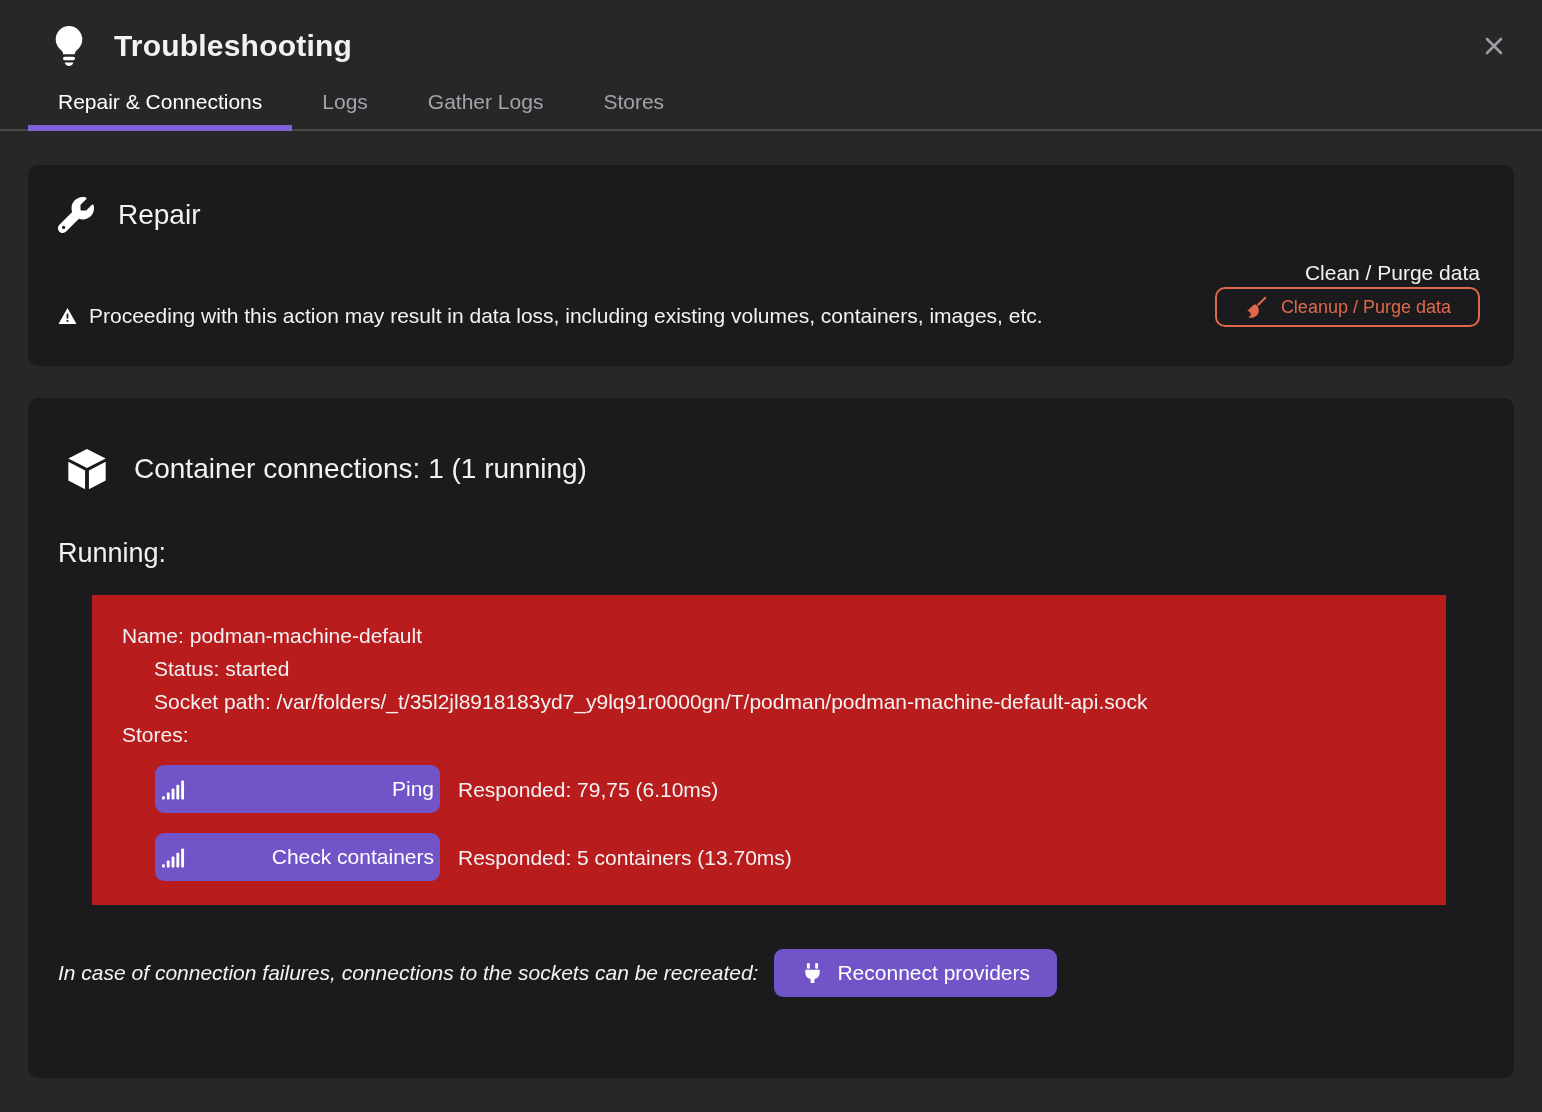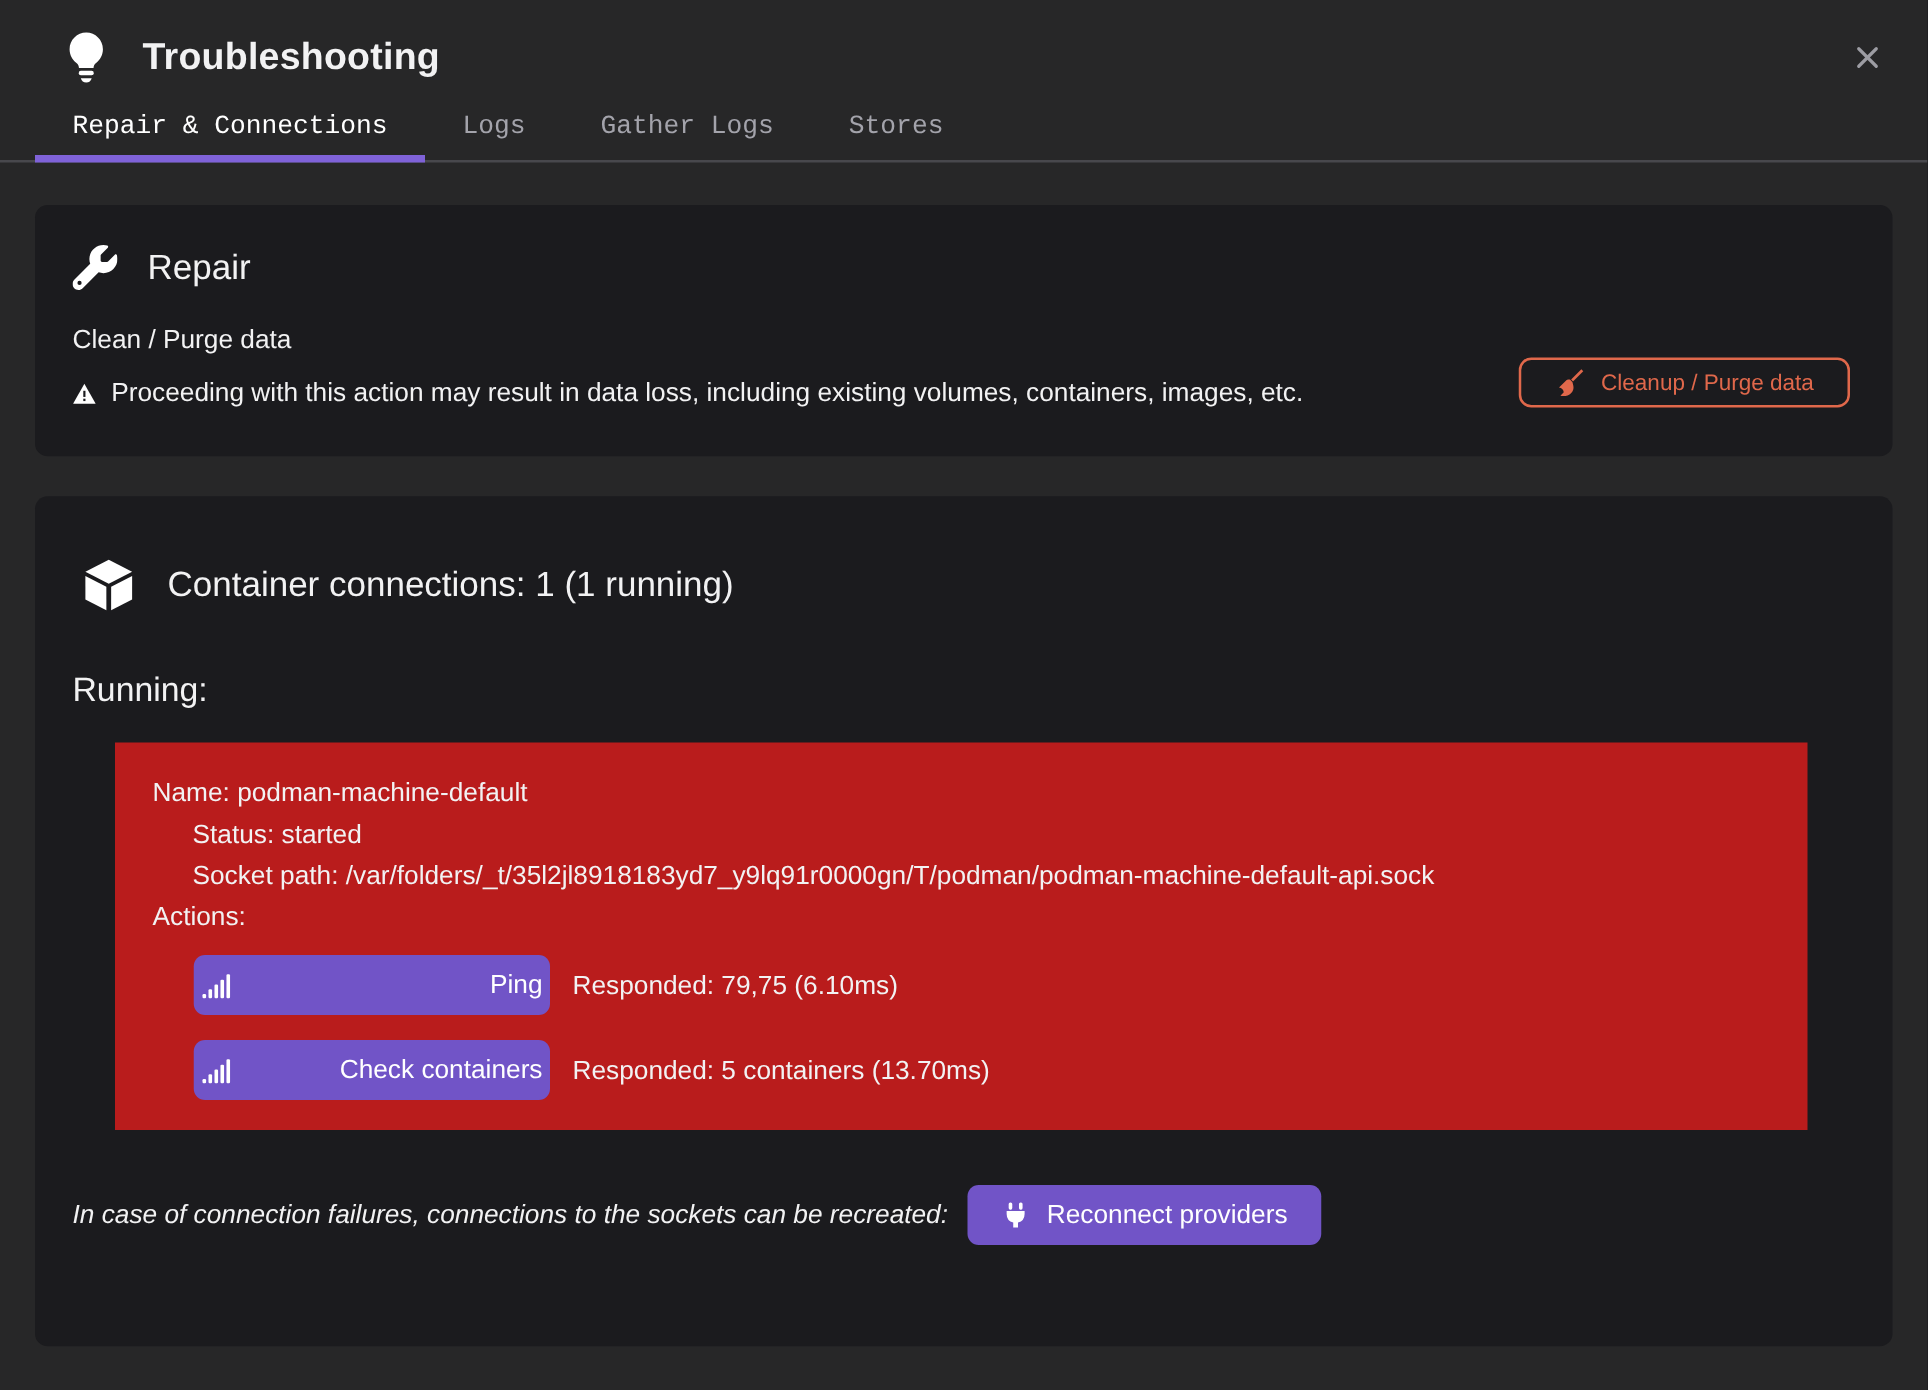--- a/index.html
+++ b/index.html
@@ -11,34 +11,34 @@
   }
   svg { display:block; }
 
   
   .header { display:flex; align-items:center; padding:20px 30px 0 49px; }
   .title { font-size:30px; font-weight:700; margin:0 0 0 25px; letter-spacing:.2px; }
   .close-btn { margin-left:auto; background:none; border:none; padding:6px; cursor:pointer; color:#9d9da4; }
 
   
   .tabs { display:flex; align-items:flex-end; padding:4px 28px 0; border-bottom:2px solid #48484d; margin-top:2px; }
-  .tab { background:none; border:none; font-family:Liberation Mono, monospace; font-size:21px; color:#a3a3ab;
+  .tab { background:none; border:none; font-family:Liberation Sans, sans-serif; font-size:21px; color:#a3a3ab;
          padding:12px 30px 15px; cursor:pointer; position:relative; }
   .tab.active { color:#ffffff; }
   .tab.active::after { content:""; position:absolute; left:0; right:0; bottom:-2px; height:6px;
          background:var(--accent-purple-light, #7f62d8); }
 
   
   .main { padding:34px 28px 0; }
   .card { background:#1b1b1e; border-radius:10px; }
   .card-heading { display:flex; align-items:center; gap:24px; }
   .card-heading h2 { font-size:28px; font-weight:500; margin:0; }
 
   .repair-card { padding:32px 34px 34px 30px; }
-  .repair-sub { font-size:21px; margin-top:28px; }
+  .repair-sub { font-size:21px; margin-top:28px;text-align:right; }
   .repair-row { display:flex; justify-content:space-between; align-items:flex-start; margin-top:14px; }
   .warning { display:flex; align-items:center; gap:12px; }
   .warning p { font-size:21px; line-height:33px; margin:0; max-width:1035px; }
   .outline-btn { display:flex; align-items:center; gap:13px; margin-top:-12px;
         background:transparent; border:2px solid var(--accent-orange,#e0684b);
         color:var(--accent-orange,#e0684b); border-radius:10px; height:40px; padding:0 27px;
         font-family:inherit; font-size:18px; cursor:pointer; }
 
   .connections-card { margin-top:32px; padding:46px 34px 40px 30px; min-height:680px; }
   .conn-heading { display:flex; align-items:center; padding-left:6px; }
@@ -140,21 +140,21 @@
         <span>podman-machine-default</span>
       </div>
       <div class="indent">
         <span>Status:</span>
         <span>started</span>
       </div>
       <div class="indent">
         <span>Socket path:</span>
         <span>/var/folders/_t/35l2jl8918183yd7_y9lq91r0000gn/T/podman/podman-machine-default-api.sock</span>
       </div>
-      <div>Actions:</div>
+      <div>Stores:</div>
 
       <div class="action-row first">
         <button class="solid-btn ping-size">
           <span>
             <svg width="25" height="23" viewBox="0 0 26 24" fill="#ffffff">
               <rect x="1" y="19" width="3" height="3.5" rx="1"></rect>
               <rect x="6" y="15" width="3" height="7.5" rx="1"></rect>
               <rect x="11" y="11" width="3" height="11.5" rx="1"></rect>
               <rect x="16" y="7" width="3" height="15.5" rx="1"></rect>
               <rect x="21" y="2.5" width="3" height="20" rx="1"></rect>

